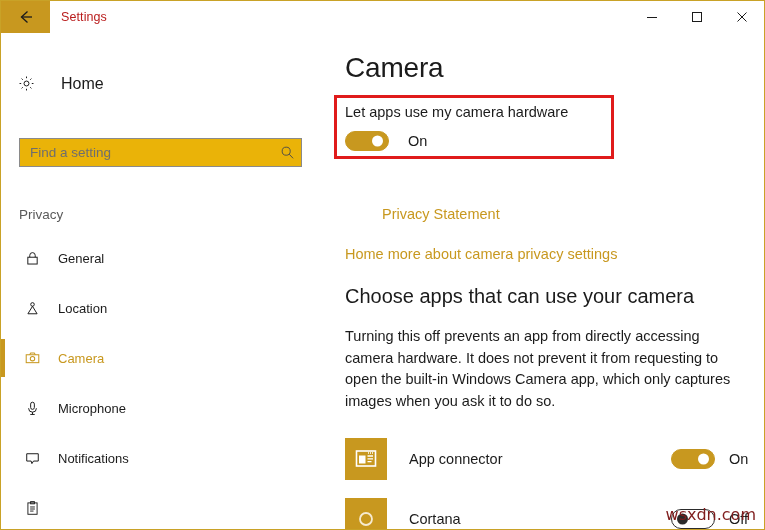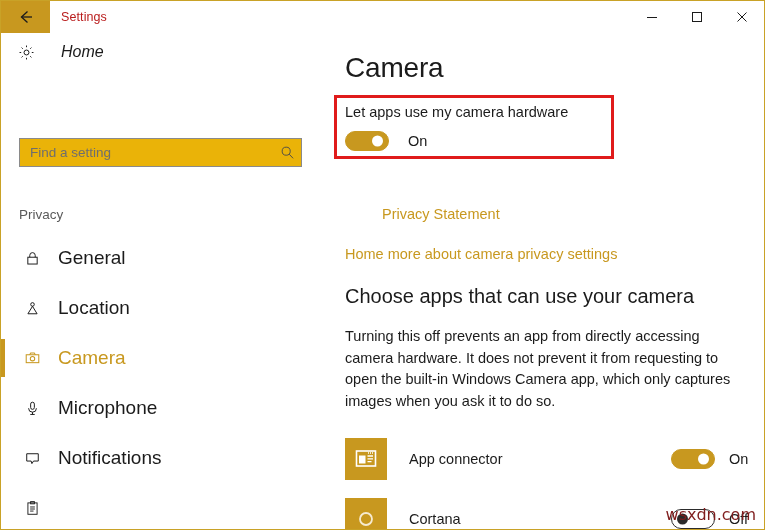--- a/index.html
+++ b/index.html
@@ -80,27 +80,26 @@
 
   
   #sidebar {
     position: absolute;
     left: 0; top: 0;
     width: 318px;
     height: 496px;
   }
   #home-row {
     position: absolute;
-    left: 0; top: 10px;
+    left: 0; top: 26px;
     width: 300px;
     height: 34px;
     display: flex;
-    align-items: flex-start;
-    cursor: pointer;
-    font-style: italic;
+    align-items: flex-end;
+    cursor: pointer;
   }
   #home-row .icn {
     width: 34px;
     margin-left: 16px;
     display: flex;
     align-items: center;
     justify-content: flex-start;
   }
   #home-label {
     font-size: 16px;
@@ -168,21 +167,21 @@
   .nav-item.selected .accent { background: #c8981f; }
   .nav-item .icn {
     width: 28px;
     margin-left: 17px;
     display: flex;
     align-items: center;
     justify-content: center;
   }
   .nav-item .lbl {
     margin-left: 12px;
-    font-size: 19px;
+    font-size: 13px;
     color: #1b1b1b;
     text-align: right;
   }
   .nav-item.selected .lbl { color: #c8981f; }
 
   
   #content {
     position: absolute;
     left: 318px; top: 0;
     width: 445px;

